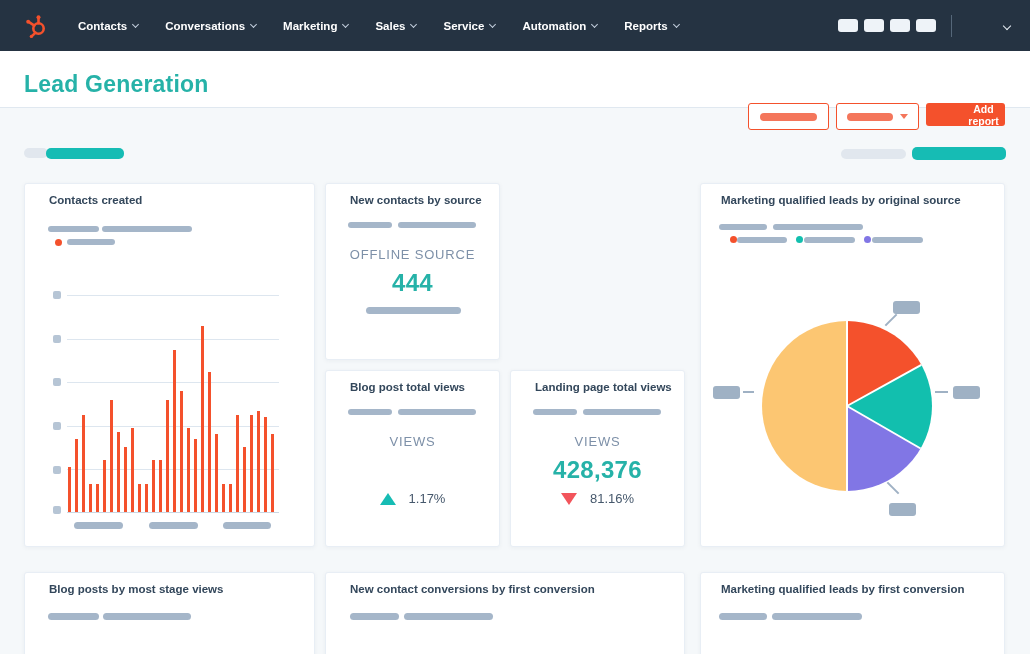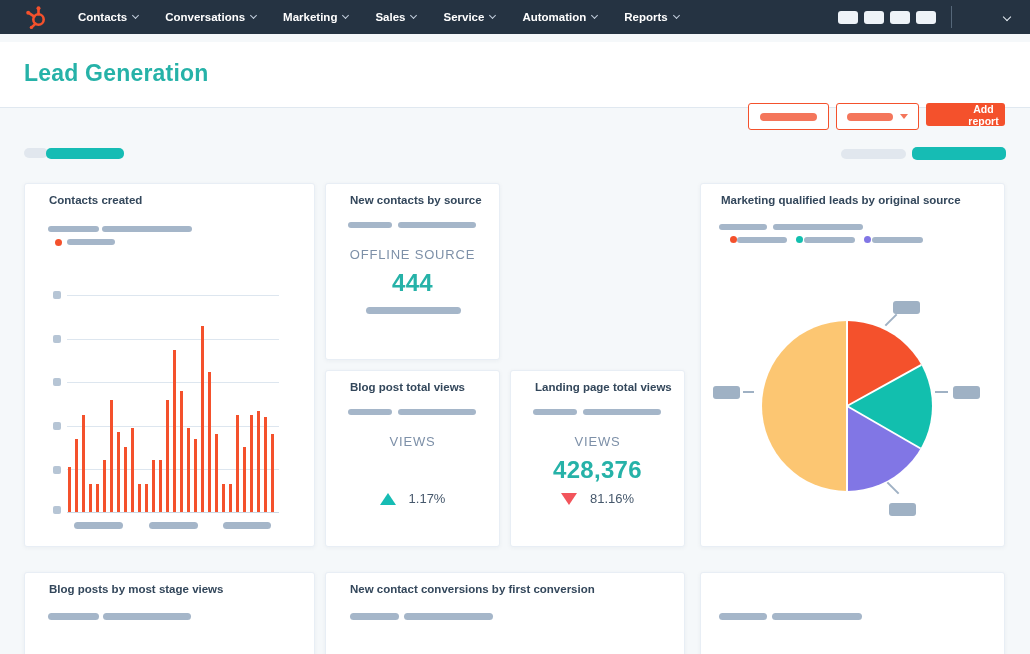--- a/index.html
+++ b/index.html
@@ -8,37 +8,37 @@
     --red:#f2545b; --skeleton:#a5b6c9; --skeleton-light:#e1e7ee; --callout:#9fb1c4;
     --tick:#b6c5d5; --title-ink:#33475b; --label-ink:#7d90a8; --delta-ink:#46586c;
     --bg:#f5f8fa; --card-border:#e8eef5; --grid-line:#dde6ef; --axis-line:#cbd6e2;
   }
   *{margin:0;padding:0;box-sizing:border-box}
   html,body{background:#fff}
   .app{position:relative;width:1030px;height:654px;overflow:hidden;
        background:var(--bg);font-family:"Liberation Sans",sans-serif;}
 
   
-  .nav{position:absolute;left:0;top:0;width:1030px;height:34px;background:var(--navy);
+  .nav{position:absolute;left:0;top:0;width:1030px;height:51px;background:var(--navy);
        display:flex;align-items:center;z-index:5;}
   .nav-logo{margin-left:24px;margin-right:28px;display:flex;align-items:center;cursor:pointer;}
   .nav-item{display:flex;align-items:center;color:#fff;font-size:11.5px;font-weight:700;
             margin-right:27px;cursor:pointer;white-space:nowrap;}
   .chev{width:5px;height:5px;border-right:1.5px solid #c3cfdd;border-bottom:1.5px solid #c3cfdd;
         transform:rotate(45deg);display:inline-block;margin-left:6px;margin-top:-3px;}
   .nav-right{margin-left:auto;display:flex;align-items:center;padding-right:12px;}
   .nav-ic{width:20px;height:13px;border-radius:3px;background:#eef3f8;margin-left:6px;cursor:pointer;}
   .nav-divider{width:1px;height:22px;background:#55импор6779;background:#556779;margin-left:15px;}
   .acct-chev{width:6px;height:6px;border-right:1.7px solid #e6edf4;border-bottom:1.7px solid #e6edf4;
              transform:rotate(45deg);margin-left:52px;margin-right:8px;cursor:pointer;}
 
   
   .header{position:absolute;left:0;top:42px;width:1030px;height:66px;background:#fff;
           border-bottom:1px solid #e0e8f0;z-index:4;}
-  .page-title{position:absolute;left:24px;top:18px;font-size:23px;font-weight:600;
+  .page-title{position:absolute;left:24px;top:29px;font-size:23px;font-weight:600;
               color:var(--teal);letter-spacing:.2px;}
   .btn-outline{position:absolute;top:61px;height:27px;border:1px solid var(--orange);
                background:#fff;border-radius:3px;display:flex;align-items:center;
                justify-content:center;cursor:pointer;}
   .btn-skel{height:8px;border-radius:4px;background:var(--orange-soft);}
   .caret{width:0;height:0;border-left:4.5px solid transparent;border-right:4.5px solid transparent;
          border-top:5.5px solid var(--orange-soft);margin-left:7px;}
   .btn-solid{position:absolute;top:61px;left:926px;width:79px;height:23px;background:var(--orange);
              border:none;border-radius:3px;color:#fff;font-size:10.5px;font-weight:700;
              font-family:"Liberation Sans",sans-serif;cursor:pointer;padding-left:36px;}
@@ -278,17 +278,18 @@
     <div class="card-title" style="left:24px;">Blog posts by most stage views</div>
     <div class="sk" style="left:23px;top:40px;width:51px;height:7px;"></div>
     <div class="sk" style="left:78px;top:40px;width:88px;height:7px;"></div>
   </div>
   <div class="card" style="left:325px;top:572px;width:360px;height:110px;">
     <div class="card-title" style="left:24px;">New contact conversions by first conversion</div>
     <div class="sk" style="left:24px;top:40px;width:49px;height:7px;"></div>
     <div class="sk" style="left:78px;top:40px;width:89px;height:7px;"></div>
   </div>
   <div class="card" style="left:700px;top:572px;width:305px;height:110px;">
+    <div class="card-title" style="left:20px;">Marketing qualified leads by first conversion</div>
     <div class="sk" style="left:18px;top:40px;width:48px;height:7px;"></div>
     <div class="sk" style="left:71px;top:40px;width:90px;height:7px;"></div>
   </div>
 
 </div>
 
 </body></html>

